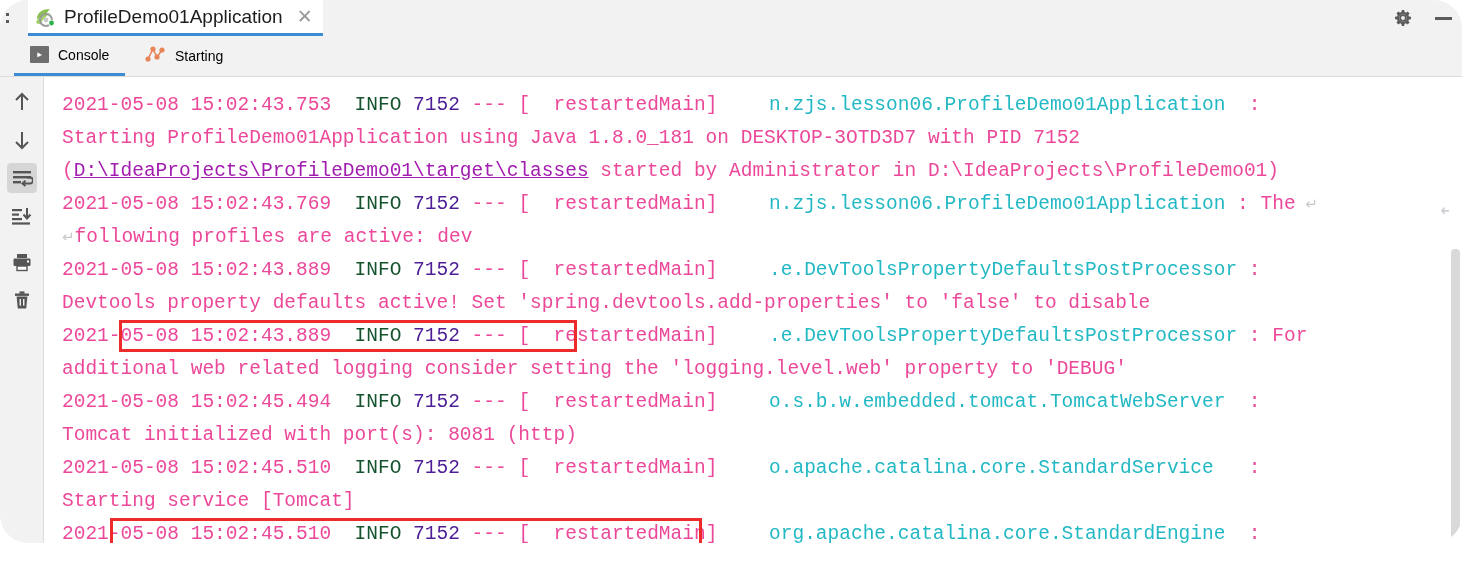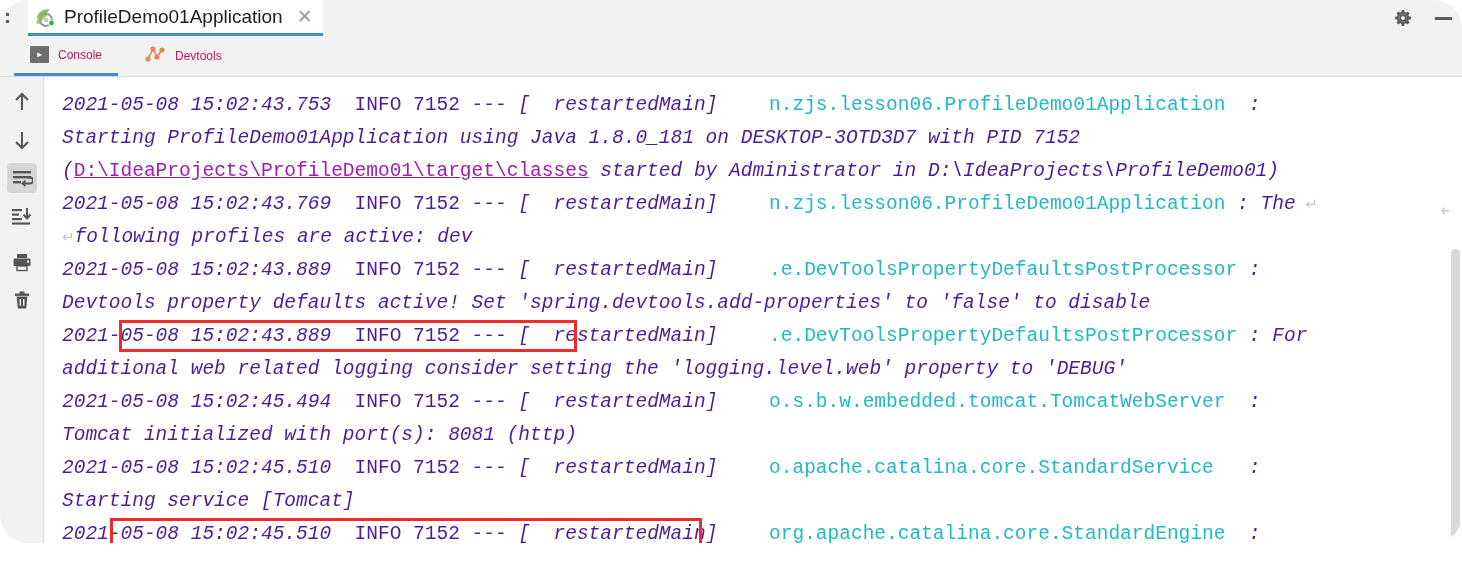--- a/index.html
+++ b/index.html
@@ -86,22 +86,22 @@
     border-bottom: 1px solid #dcdcdc;
   }
   .tab {
     position: absolute; top: 0; height: 40px;
     display: flex; align-items: center; gap: 9px;
     padding: 0 16px;
     box-sizing: border-box;
     cursor: pointer;
   }
   .tab .tab-label {
-    font-size: 12px;
-    color: #be185d;
+    font-size: 14px;
+    color: #000000;
     white-space: nowrap;
   }
   .tab.active { border-bottom: 3px solid #3c8bd4; }
   #tab-console { left: 14px; }
   #tab-endpoints { left: 128px; }
   .console-glyph {
     width: 19px; height: 17px;
     background: #6e6e6e;
     color: #ffffff;
     font-size: 12px;
@@ -142,24 +142,24 @@
     color: #1a1a1a;
     white-space: pre;
   }
   .console-inner {
     position: absolute; left: 0; top: 12px;
     width: 1417px;
   }
   .logline { padding-left: 17px; height: 33px; }
   .cont    { padding-left: 17px; height: 33px; }
 
-  .c-info  { color: #4c1d95; }
+  .c-info  { color: #14532d; }
   .c-pid   { color: #4c1d95; }
   .c-class { color: #22b8c4; margin-left: 40px; }
-  .c-plain { color: #4c1d95; font-style: italic; }
+  .c-plain { color: #ec4899; }
   .c-link  { color: #a21caf; text-decoration: underline; }
 
   
   .wrap-mark {
     color: #c8c8c8;
     font-size: 15px;
     font-family: "DejaVu Sans", sans-serif;
   }
   .wrap-mark-right {
     position: absolute;
@@ -245,21 +245,21 @@
     <div class="tab" id="tab-endpoints">
       <span>
         <svg width="22" height="18" viewBox="0 0 22 18">
           <path d="M4 14 L9 4 L13 12 L18 5" stroke="#e8845a" stroke-width="1.6" fill="none"></path>
           <circle cx="4" cy="14" r="2.6" fill="#e8845a"></circle>
           <circle cx="9" cy="4" r="2.6" fill="#e8845a"></circle>
           <circle cx="13" cy="12" r="2.6" fill="#e8845a"></circle>
           <circle cx="18" cy="5" r="2.6" fill="#e8845a"></circle>
         </svg>
       </span>
-      <span class="tab-label">Devtools</span>
+      <span class="tab-label">Starting</span>
     </div>
   </div>
 
   <div class="gutter">
 
     <div class="gutter-btn">
       <svg width="20" height="22" viewBox="0 0 20 22">
         <path d="M10 3 L10 19" stroke="#555" stroke-width="2" fill="none"></path>
         <path d="M4 9 L10 3 L16 9" stroke="#555" stroke-width="2" fill="none"></path>
       </svg>

